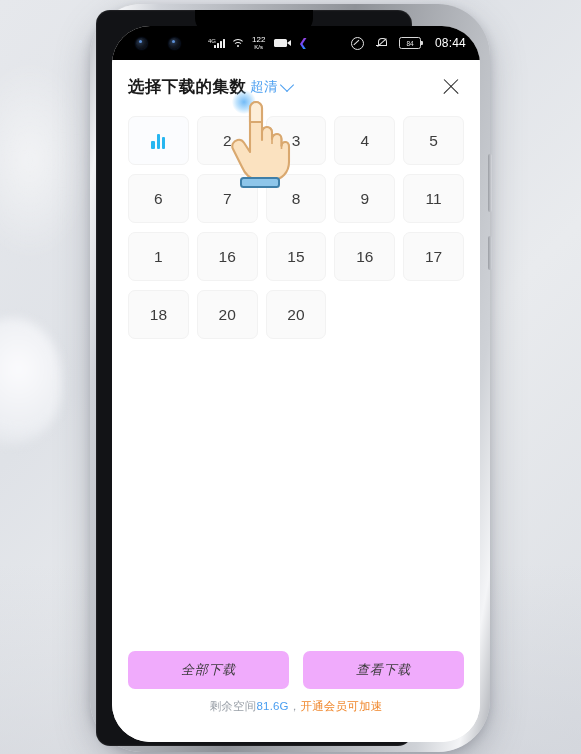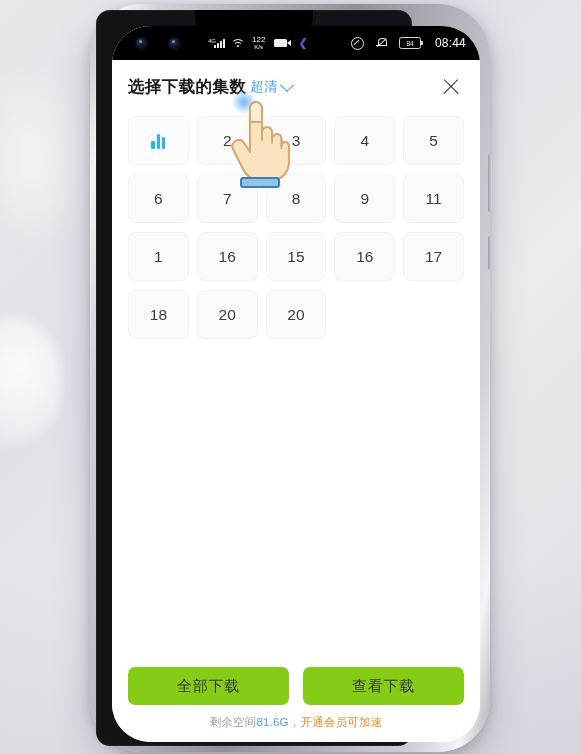--- a/index.html
+++ b/index.html
@@ -331,34 +331,35 @@
   #footer-actions {
     display: flex;
     gap: 14px;
     padding: 0 16px 10px 16px;
     flex: 0 0 auto;
   }
   .foot-btn {
     flex: 1 1 0;
     height: 38px;
     border-radius: 7px;
-    background: #84cc16;
+    background: #f0abfc;
     border: none;
     display: flex;
     align-items: center;
     justify-content: center;
-    font-size: 15px;
+    font-size: 13px;
     color: #3a3a3a;
     letter-spacing: 0.8px;
     cursor: pointer;
     font-family: inherit;
+    font-style: italic;
   }
   #footer-note {
     text-align: center;
-    padding-bottom: 12px;
+    padding-bottom: 28px;
     font-size: 11.5px;
     letter-spacing: 0.2px;
     flex: 0 0 auto;
   }
   #footer-note .space-txt { color: #9aa0a8; }
   #footer-note .space-val { color: #4a9ef0; }
   #footer-note .vip-txt { color: #f0862a; }
 
   
   #hand-cursor {

